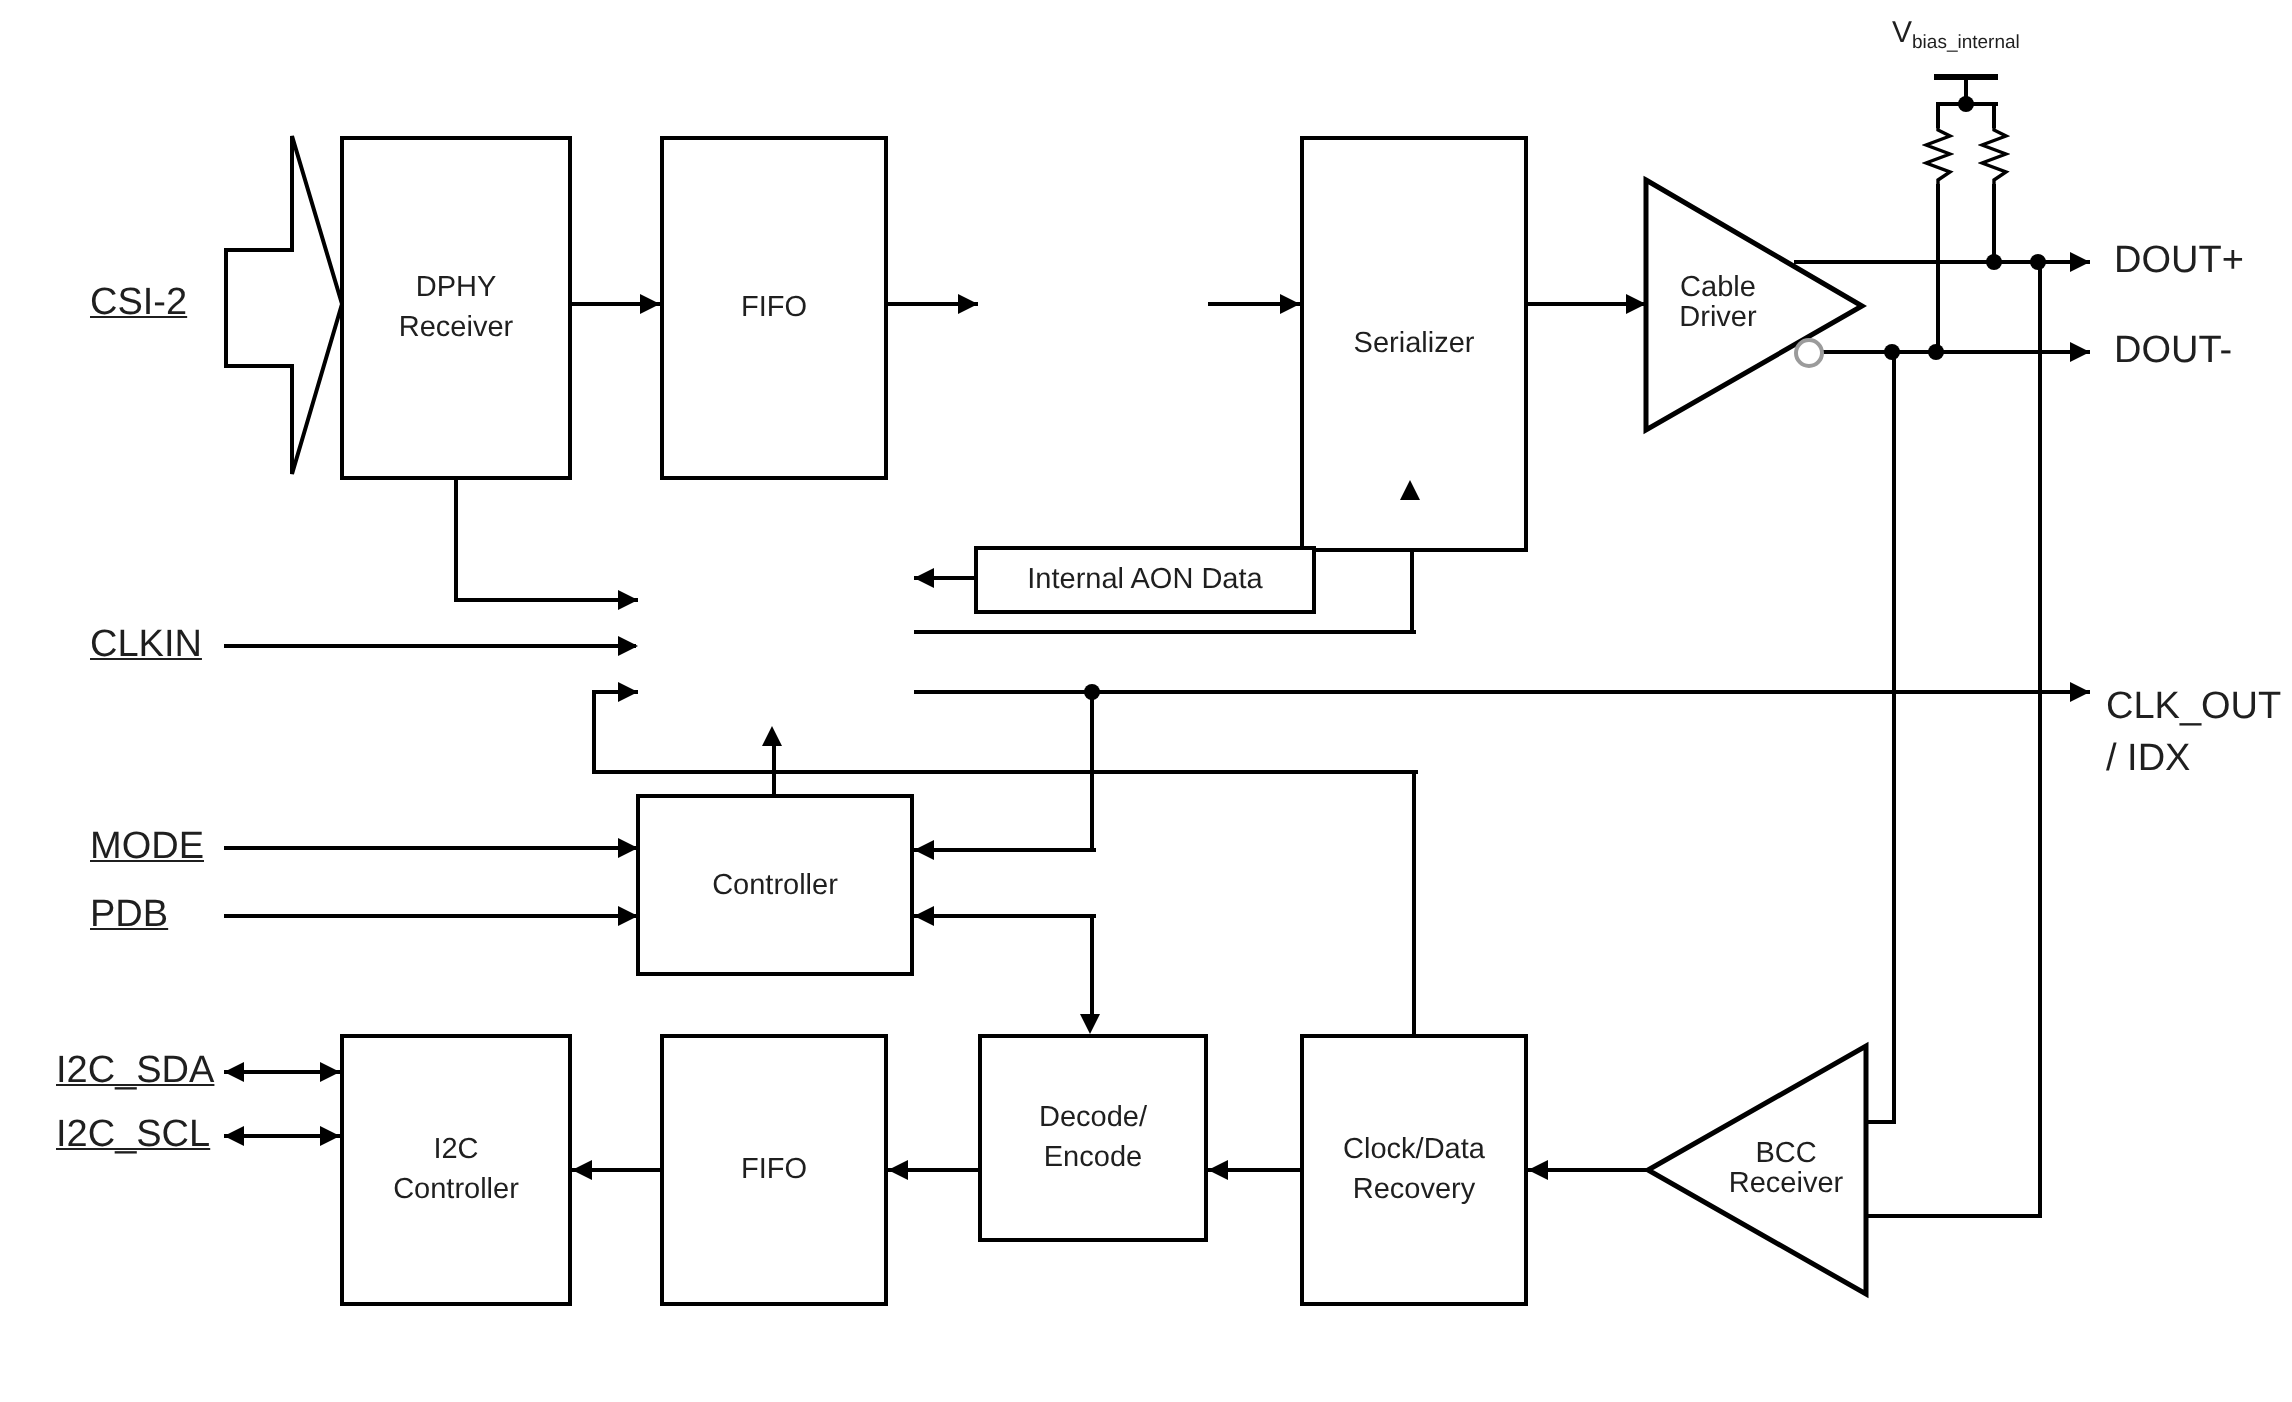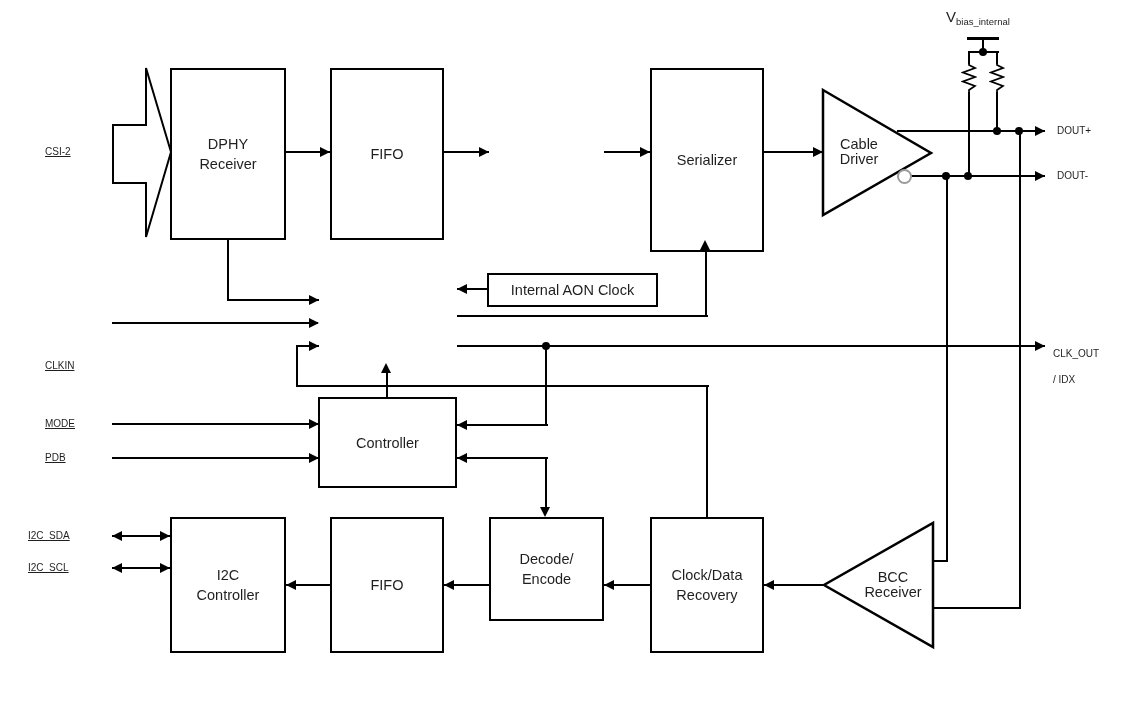--- a/index.html
+++ b/index.html
@@ -14,21 +14,21 @@
   }
   .wire{position:absolute;background:#000;z-index:2;}
   .h{height:2px;}
   .v{width:2px;}
   .arr{position:absolute;width:0;height:0;z-index:4;}
   .arr.r{border-top:5px solid transparent;border-bottom:5px solid transparent;border-left:10px solid #000;}
   .arr.l{border-top:5px solid transparent;border-bottom:5px solid transparent;border-right:10px solid #000;}
   .arr.u{border-left:5px solid transparent;border-right:5px solid transparent;border-bottom:10px solid #000;}
   .arr.d{border-left:5px solid transparent;border-right:5px solid transparent;border-top:10px solid #000;}
   .dot{position:absolute;width:8px;height:8px;border-radius:50%;background:#000;z-index:5;}
-  .plabel{position:absolute;font-size:10px;line-height:16px;white-space:pre-line;z-index:6;color:#1f1f1f;}
+  .plabel{position:absolute;font-size:19px;line-height:16px;white-space:pre-line;z-index:6;color:#1f1f1f;}
   .tlabel{position:absolute;font-size:14.5px;line-height:15px;text-align:center;white-space:pre-line;z-index:6;color:#1f1f1f;}
   .right{text-decoration:underline;}
   .shapes{position:absolute;left:0;top:0;z-index:1;}
   .res{position:absolute;z-index:2;}
   .bubble{
     position:absolute;left:897px;top:169px;width:11px;height:11px;border:2px solid #9b9b9b;
     border-radius:50%;background:#fff;z-index:4;box-sizing:content-box;
   }
   .vbias{position:absolute;left:946px;top:8px;font-size:15px;z-index:6;color:#1f1f1f;}
   .vbias .sub{font-size:9.5px;position:relative;bottom:-3px;letter-spacing:0;}
@@ -138,38 +138,38 @@
 
   <div class="dot" style="left:979px;top:48px;"></div>
   <div class="dot" style="left:993px;top:127px;"></div>
   <div class="dot" style="left:1015px;top:127px;"></div>
   <div class="dot" style="left:942px;top:172px;"></div>
   <div class="dot" style="left:964px;top:172px;"></div>
 
   <div class="block" style="left:170px;top:68px;width:116px;height:172px;"><span>DPHY
 Receiver</span></div>
   <div class="block" style="left:330px;top:68px;width:114px;height:172px;"><span>FIFO</span></div>
-  <div class="block" style="left:650px;top:68px;width:114px;height:184px;"><span>Serializer</span></div>
-  <div class="block" style="left:487px;top:273px;width:171px;height:34px;"><span>Internal AON Clock</span></div>
+  <div class="block" style="left:650px;top:68px;width:114px;height:208px;"><span>Serializer</span></div>
+  <div class="block" style="left:487px;top:273px;width:171px;height:34px;"><span>Internal AON Data</span></div>
   <div class="block" style="left:318px;top:397px;width:139px;height:91px;"><span>Controller</span></div>
   <div class="block" style="left:170px;top:517px;width:116px;height:136px;"><span>I2C
 Controller</span></div>
   <div class="block" style="left:330px;top:517px;width:114px;height:136px;"><span>FIFO</span></div>
   <div class="block" style="left:489px;top:517px;width:115px;height:104px;"><span>Decode/
 Encode</span></div>
   <div class="block" style="left:650px;top:517px;width:114px;height:136px;"><span>Clock/Data
 Recovery</span></div>
 
   <div class="tlabel" style="left:820px;top:137px;width:78px;">Cable
 Driver</div>
   <div class="tlabel" style="left:848px;top:570px;width:90px;">BCC
 Receiver</div>
 
   <div class="plabel right" style="left:45px;top:144px;width:58px;">CSI-2</div>
-  <div class="plabel right" style="left:45px;top:315px;width:58px;margin-top:43px;">CLKIN</div>
+  <div class="plabel right" style="left:45px;top:315px;width:58px;">CLKIN</div>
   <div class="plabel right" style="left:45px;top:416px;width:58px;">MODE</div>
   <div class="plabel right" style="left:45px;top:450px;width:58px;">PDB</div>
   <div class="plabel right" style="left:28px;top:528px;width:75px;">I2C_SDA</div>
   <div class="plabel right" style="left:28px;top:560px;width:75px;">I2C_SCL</div>
   <div class="plabel" style="left:1057px;top:123px;">DOUT+</div>
   <div class="plabel" style="left:1057px;top:168px;">DOUT-</div>
   <div class="plabel clkout" style="left:1053px;top:325px;">CLK_OUT
 / IDX</div>
   <div class="vbias"><span>V</span><span class="sub">bias_internal</span></div>
 

